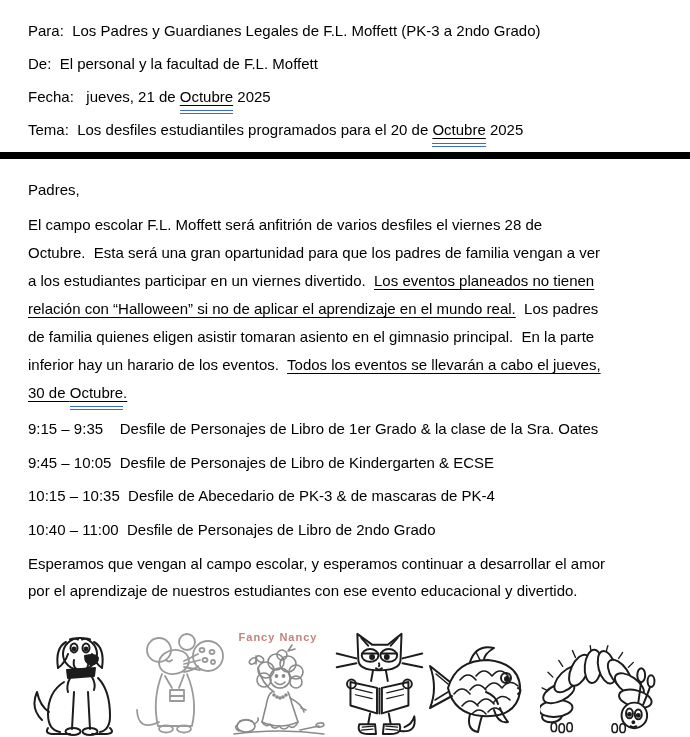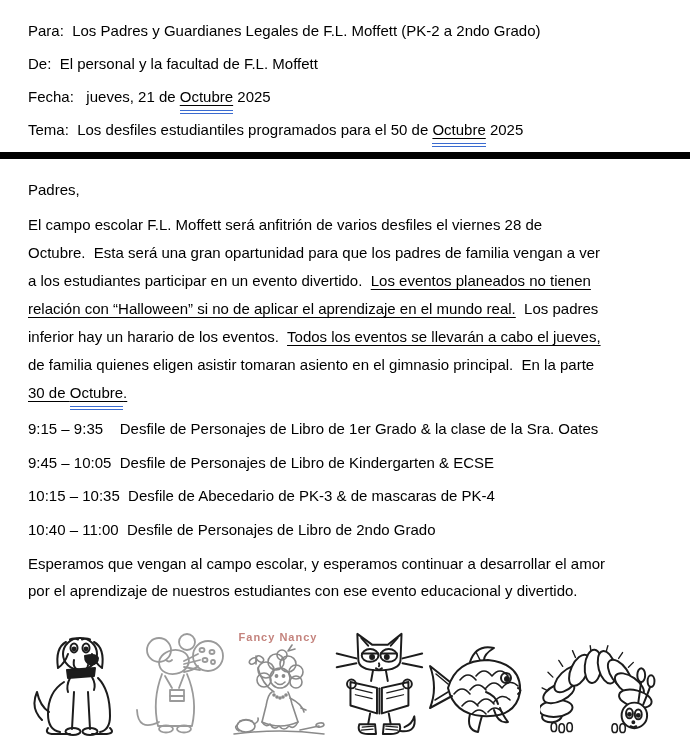--- a/index.html
+++ b/index.html
@@ -46,37 +46,37 @@
     color:#c4837d;line-height:12px;height:13px;white-space:nowrap;
   }
 </style>
 </head>
 <body>
 
 <div class="page">
 
 
   <div class="header-block" id="headerBlock">
-      <div class="tline"><span class="seg">Para:  Los Padres y Guardianes Legales de F.L. Moffett (PK-2 a 2ndo Grado)</span></div>
+      <div class="tline"><span class="seg">Para:  Los Padres y Guardianes Legales de F.L. Moffett (PK-3 a 2ndo Grado)</span></div>
       <div class="tline"><span class="seg">De:  El personal y la facultad de F.L. Moffett</span></div>
       <div class="tline"><span class="seg">Fecha:   jueves, 21 de </span><span class="seg u g">Octubre</span><span class="seg"> 2025</span></div>
-      <div class="tline"><span class="seg">Tema:  Los desfiles estudiantiles programados para el 50 de </span><span class="seg u g">Octubre</span><span class="seg"> 2025</span></div>
+      <div class="tline"><span class="seg">Tema:  Los desfiles estudiantiles programados para el 20 de </span><span class="seg u g">Octubre</span><span class="seg"> 2025</span></div>
     </div>
 
   <div class="rule"></div>
 
   <div class="body-block">
     <div class="salutation">Padres,</div>
     <div class="para1" id="paraBlock">
         <div class="tline"><span class="seg">El campo escolar F.L. Moffett será anfitrión de varios desfiles el viernes 28 de</span></div>
         <div class="tline"><span class="seg">Octubre.  Esta será una gran opartunidad para que los padres de familia vengan a ver</span></div>
-        <div class="tline"><span class="seg">a los estudiantes participar en un evento divertido.  </span><span class="seg u">Los eventos planeados no tienen</span></div>
+        <div class="tline"><span class="seg">a los estudiantes participar en un viernes divertido.  </span><span class="seg u">Los eventos planeados no tienen</span></div>
         <div class="tline"><span class="seg u">relación con “Halloween” si no de aplicar el aprendizaje en el mundo real.</span><span class="seg">  Los padres</span></div>
+        <div class="tline"><span class="seg">de familia quienes eligen asistir tomaran asiento en el gimnasio principal.  En la parte</span></div>
         <div class="tline"><span class="seg">inferior hay un harario de los eventos.  </span><span class="seg u">Todos los eventos se llevarán a cabo el jueves,</span></div>
-        <div class="tline"><span class="seg">de familia quienes eligen asistir tomaran asiento en el gimnasio principal.  En la parte</span></div>
         <div class="tline"><span class="seg u">30 de </span><span class="seg u g">Octubre</span><span class="seg u">.</span></div>
       </div>
     <div class="schedule" id="scheduleBlock">
         <div class="tline"><span class="seg">9:15 – 9:35    Desfile de Personajes de Libro de 1er Grado &amp; la clase de la Sra. Oates</span></div>
         <div class="tline"><span class="seg">9:45 – 10:05  Desfile de Personajes de Libro de Kindergarten &amp; ECSE</span></div>
         <div class="tline"><span class="seg">10:15 – 10:35  Desfile de Abecedario de PK-3 &amp; de mascaras de PK-4</span></div>
         <div class="tline"><span class="seg">10:40 – 11:00  Desfile de Personajes de Libro de 2ndo Grado</span></div>
       </div>
     <div class="closing" id="closingBlock">
         <div class="tline"><span class="seg">Esperamos que vengan al campo escolar, y esperamos continuar a desarrollar el amor</span></div>

